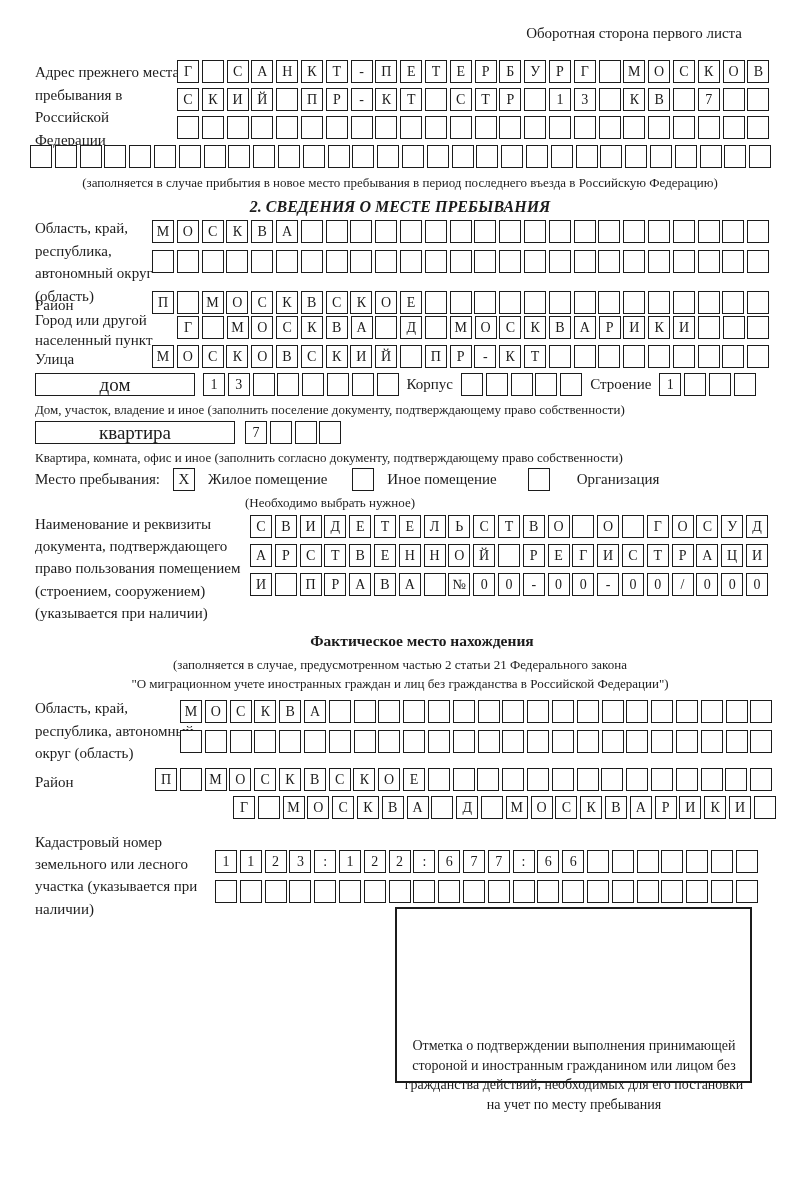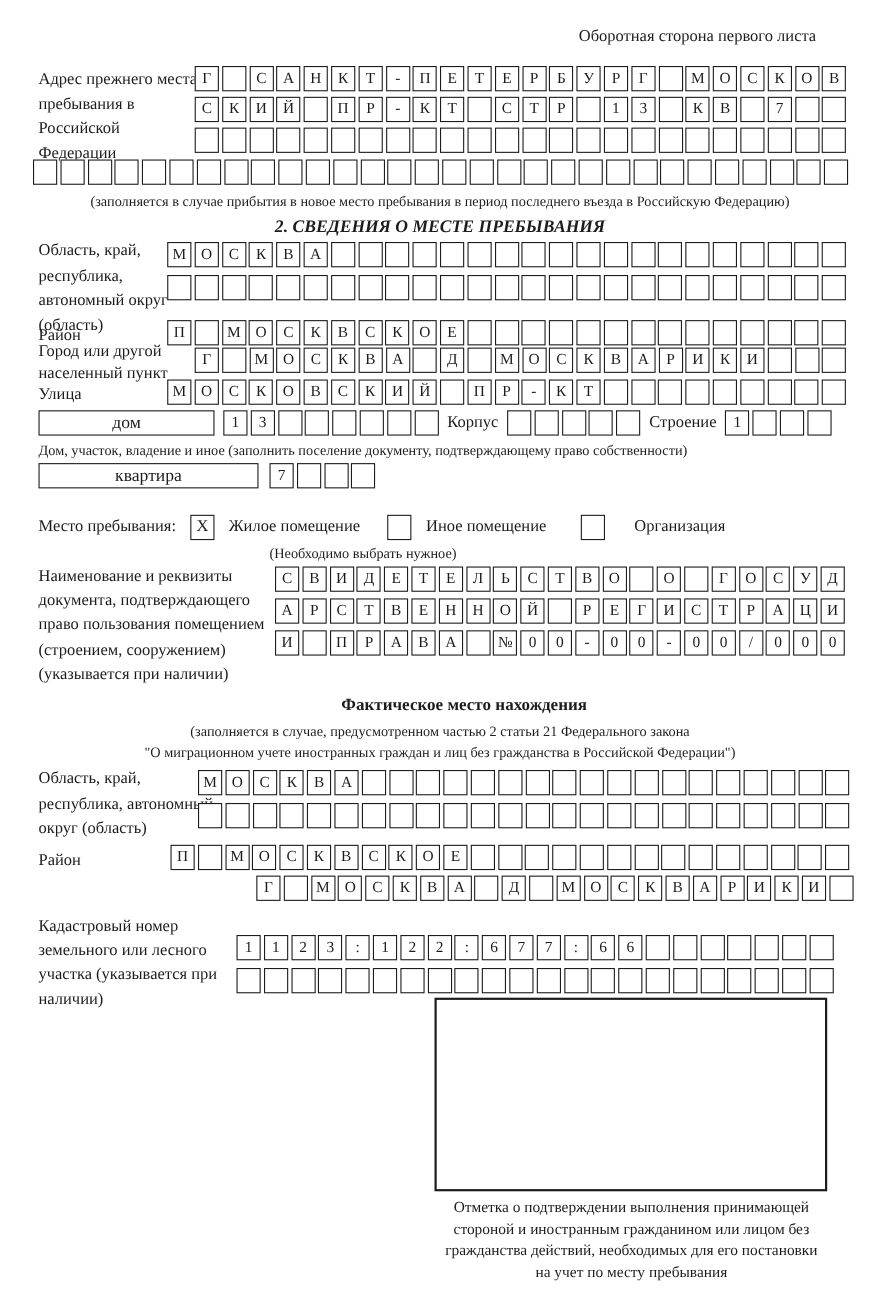--- a/index.html
+++ b/index.html
@@ -26,21 +26,21 @@
     font-size:14px;line-height:1;
     background:#fff;
   }
   .rows{display:flex;flex-direction:column;gap:5px;}
   .rows-wide{display:flex;flex-direction:column;gap:7px;}
   .widebox{
     box-sizing:border-box;
     border:1.6px solid #1c1c1c;
     height:23px;
     display:flex;align-items:center;justify-content:center;
-    font-size:16px;
+    font-size:19px;
     background:#fff;
   }
   .inline-row{display:flex;align-items:center;}
   .checkbox{
     flex:0 0 auto;
     width:22px;height:23px;
     box-sizing:border-box;
     border:1.6px solid #1c1c1c;
     display:flex;align-items:center;justify-content:center;
     font-size:15px;
@@ -354,20 +354,21 @@
 
   <div class="abs inline-row" style="left:35px; top:421px; gap:10px;">
     <div class="widebox" style="width:200px;">квартира</div>
     <div class="cells">
         <span class="cell">7</span>
         <span class="cell"></span>
         <span class="cell"></span>
         <span class="cell"></span>
       </div>
   </div>
+  <div class="abs small" style="left:35px; top:449px; width:740px;">Квартира, комната, офис и иное (заполнить согласно документу, подтверждающему право собственности)</div>
 
   <div class="abs inline-row" style="left:35px; top:468px; gap:13px;">
     <div class="label">Место пребывания:</div>
     <div class="checkbox">X</div>
     <div class="label">Жилое помещение</div>
     <div class="checkbox" style="margin-left:12px;"></div>
     <div class="label">Иное помещение</div>
     <div class="checkbox" style="margin-left:18px;"></div>
     <div class="label" style="margin-left:14px;">Организация</div>
   </div>
@@ -607,20 +608,20 @@
         <span class="cell"></span>
         <span class="cell"></span>
         <span class="cell"></span>
         <span class="cell"></span>
         <span class="cell"></span>
       </div>
   </div>
 
   <div class="abs stamp-box" style="left:395px; top:907px; width:357px; height:176px;"></div>
 
-  <div class="abs center" style="left:358px; top:1089px; width:432px; font-size:14px; line-height:1.4;">
+  <div class="abs center" style="left:358px; top:1036px; width:432px; font-size:14px; line-height:1.4;">
     <div>Отметка о подтверждении выполнения принимающей</div>
     <div>стороной и иностранным гражданином или лицом без</div>
     <div>гражданства действий, необходимых для его постановки</div>
     <div>на учет по месту пребывания</div>
   </div>
 
 </div>
 
 </body></html>

